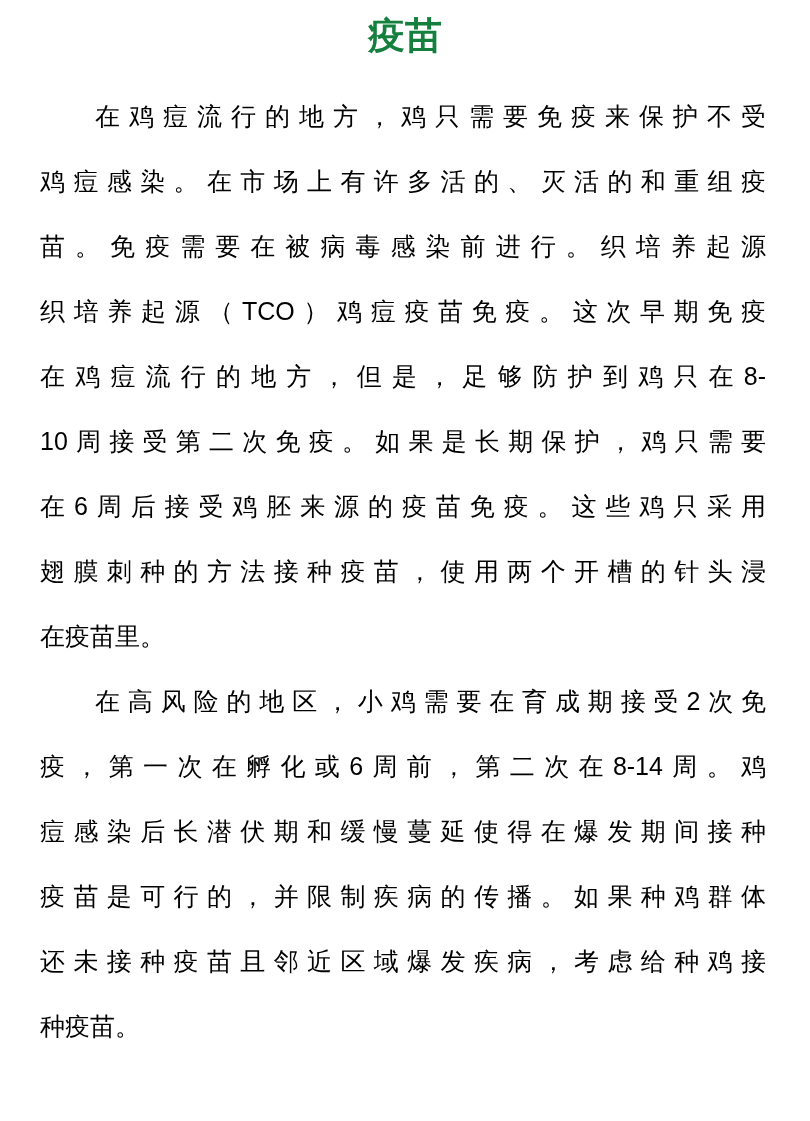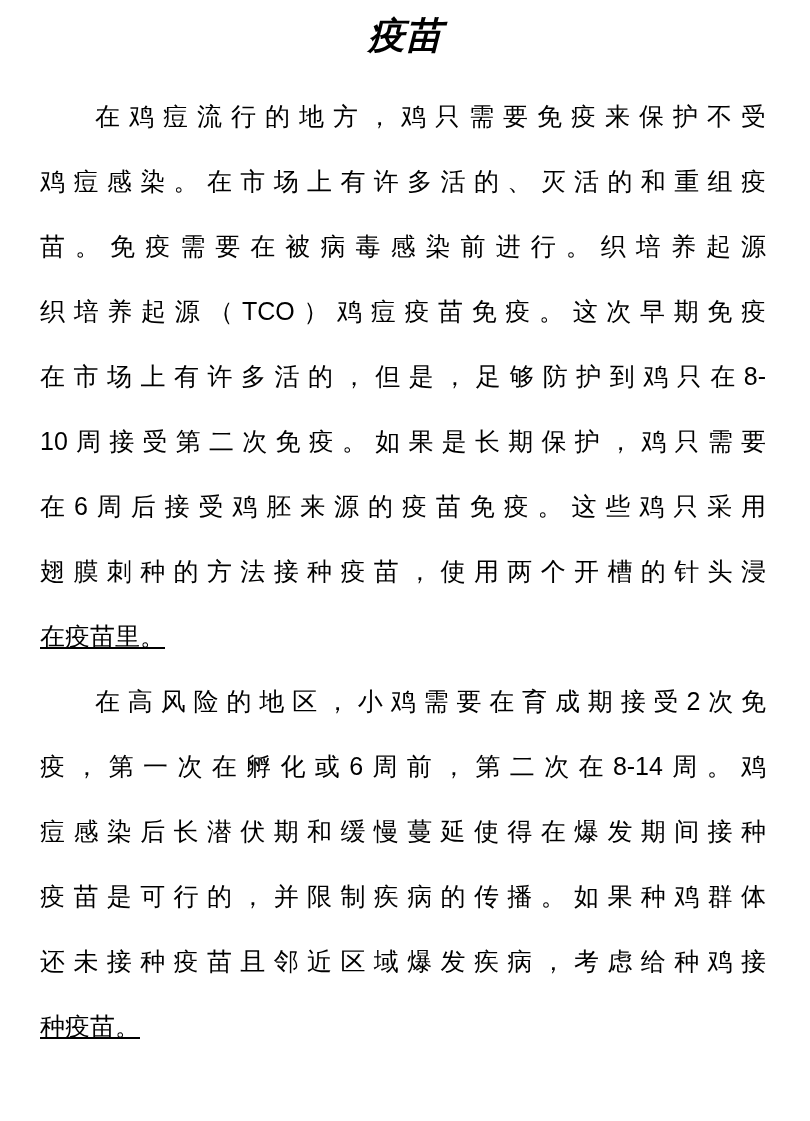--- a/index.html
+++ b/index.html
@@ -17,57 +17,55 @@
     overflow: hidden;
   }
   .doc-title {
     margin: 0;
     padding-top: 13px;
     height: 46px;
     line-height: 46px;
     text-align: center;
     font-size: 37px;
     font-weight: bold;
-    color: #000000;
-    font-style: italic;
+    color: #15803d;
   }
   .doc-body {
     padding: 25px 44px 0 40px;
   }
   .text-line {
     font-size: 25px;
     line-height: 65px;
     height: 65px;
     overflow: hidden;
     color: #000000;
     text-align: justify;
     text-align-last: justify;
     text-justify: inter-character;
   }
   .text-line.first-line {
     text-indent: 55px;
   }
   .text-line.para-last {
     text-align: left;
     text-align-last: left;
-    text-decoration: underline;
   }
 </style>
 </head>
 <body>
 
 <div class="page">
   <h1 class="doc-title">疫苗</h1>
   <div class="doc-body" id="doc-body">
       <div>
         <div class="text-line first-line">在鸡痘流行的地方，鸡只需要免疫来保护不受</div>
         <div class="text-line">鸡痘感染。在市场上有许多活的、灭活的和重组疫</div>
         <div class="text-line">苗。免疫需要在被病毒感染前进行。织培养起源</div>
         <div class="text-line">织培养起源（TCO）鸡痘疫苗免疫。这次早期免疫</div>
-        <div class="text-line">在市场上有许多活的，但是，足够防护到鸡只在8-</div>
+        <div class="text-line">在鸡痘流行的地方，但是，足够防护到鸡只在8-</div>
         <div class="text-line">10周接受第二次免疫。如果是长期保护，鸡只需要</div>
         <div class="text-line">在6周后接受鸡胚来源的疫苗免疫。这些鸡只采用</div>
         <div class="text-line">翅膜刺种的方法接种疫苗，使用两个开槽的针头浸</div>
         <div class="text-line para-last">在疫苗里。</div>
       </div>
       <div>
         <div class="text-line first-line">在高风险的地区，小鸡需要在育成期接受2次免</div>
         <div class="text-line">疫，第一次在孵化或6周前，第二次在8-14周。鸡</div>
         <div class="text-line">痘感染后长潜伏期和缓慢蔓延使得在爆发期间接种</div>
         <div class="text-line">疫苗是可行的，并限制疾病的传播。如果种鸡群体</div>

